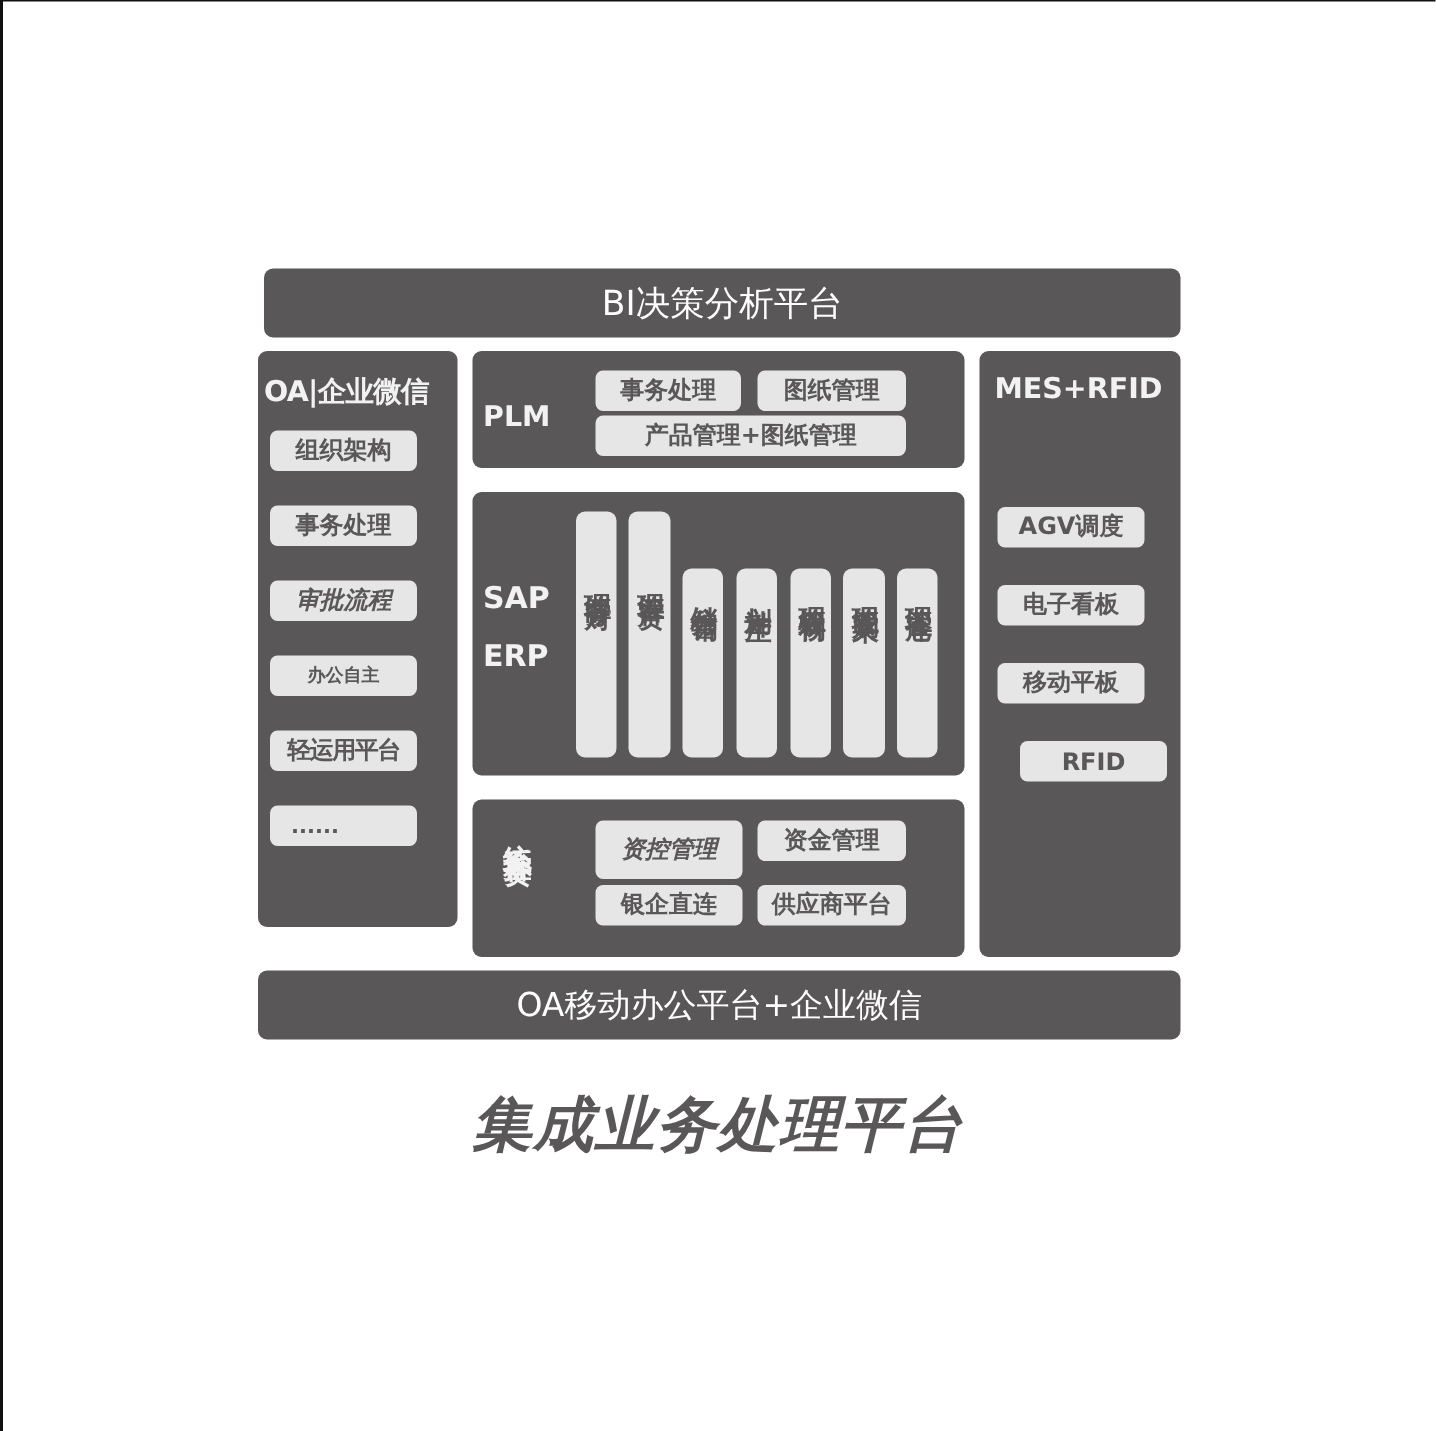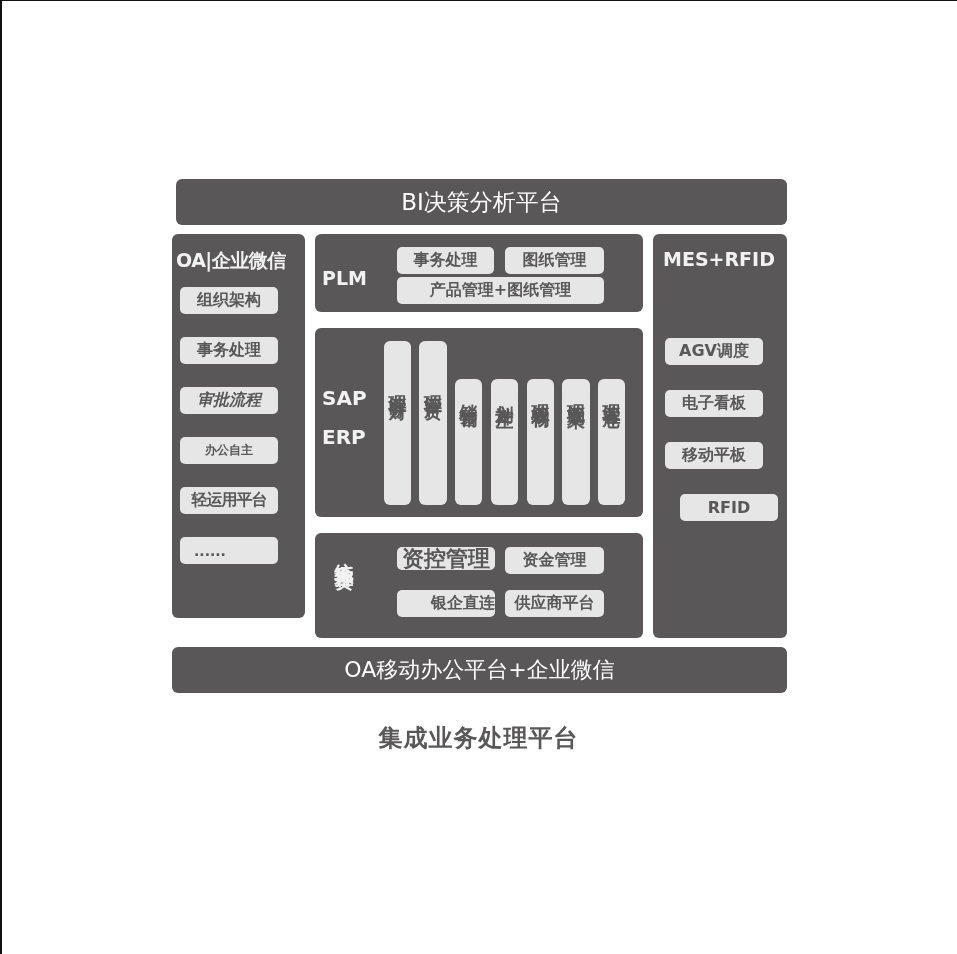--- a/index.html
+++ b/index.html
@@ -30,21 +30,21 @@
     font-size:18px; letter-spacing:-2px; line-height:1;
   }
   .bar-title {
     position:absolute; left:0; right:0; top:0; bottom:0;
     display:flex; align-items:center; justify-content:center;
     font-size:23px; font-weight:normal; color:#ffffff;
   }
   .lbl { position:absolute; font-weight:bold; color:#f2f2f2; white-space:nowrap; }
   .caption {
     position:absolute; left:0; right:0; top:722px; text-align:center;
-    font-size:24px; font-weight:bold; color:#595757; letter-spacing:1px;
+    font-size:40px; font-weight:bold; color:#595757; letter-spacing:1px;font-style:italic;
   }
 </style>
 </head>
 <body>
 
 <div class="edge-left"></div>
 <div class="edge-top"></div>
 
 <div class="panel" style="left:176px; top:179px; width:611px; height:46px;">
   <div class="bar-title">BI决策分析平台</div>
@@ -111,27 +111,27 @@
   </div>
   <div class="vpill" style="left:283px; top:51px; width:27px; height:126px; padding-top:17px;">
     <span class="vtext">仓库管理</span>
   </div>
 </div>
 
 <div class="panel" style="left:315px; top:533px; width:328px; height:105px;">
   <div class="lbl" style="left:20px; top:8px; color:#f2f2f2;">
     <span class="vtext" style="font-size:19px; letter-spacing:-3px;">资控系统</span>
   </div>
-  <div class="pill" style="left:82px; top:14px; width:98px; height:23px; font-size:22px;">
+  <div class="pill" style="left:82px; top:14px; width:98px; height:39px; font-size:16px;font-style:italic;">
       <span>资控管理</span>
     </div>
   <div class="pill" style="left:190px; top:14px; width:99px; height:27px; font-size:16px;">
       <span>资金管理</span>
     </div>
-  <div class="pill" style="left:82px; top:57px; width:98px; height:27px; font-size:16px;justify-content:flex-end;">
+  <div class="pill" style="left:82px; top:57px; width:98px; height:27px; font-size:16px;">
       <span>银企直连</span>
     </div>
   <div class="pill" style="left:190px; top:57px; width:99px; height:27px; font-size:16px;">
       <span>供应商平台</span>
     </div>
 </div>
 
 <div class="panel" style="left:653px; top:234px; width:134px; height:404px;">
   <div class="lbl" style="left:10px; top:14px; font-size:19px;">MES+RFID</div>
   <div class="pill" style="left:12px; top:104px; width:98px; height:27px; font-size:16px;">

